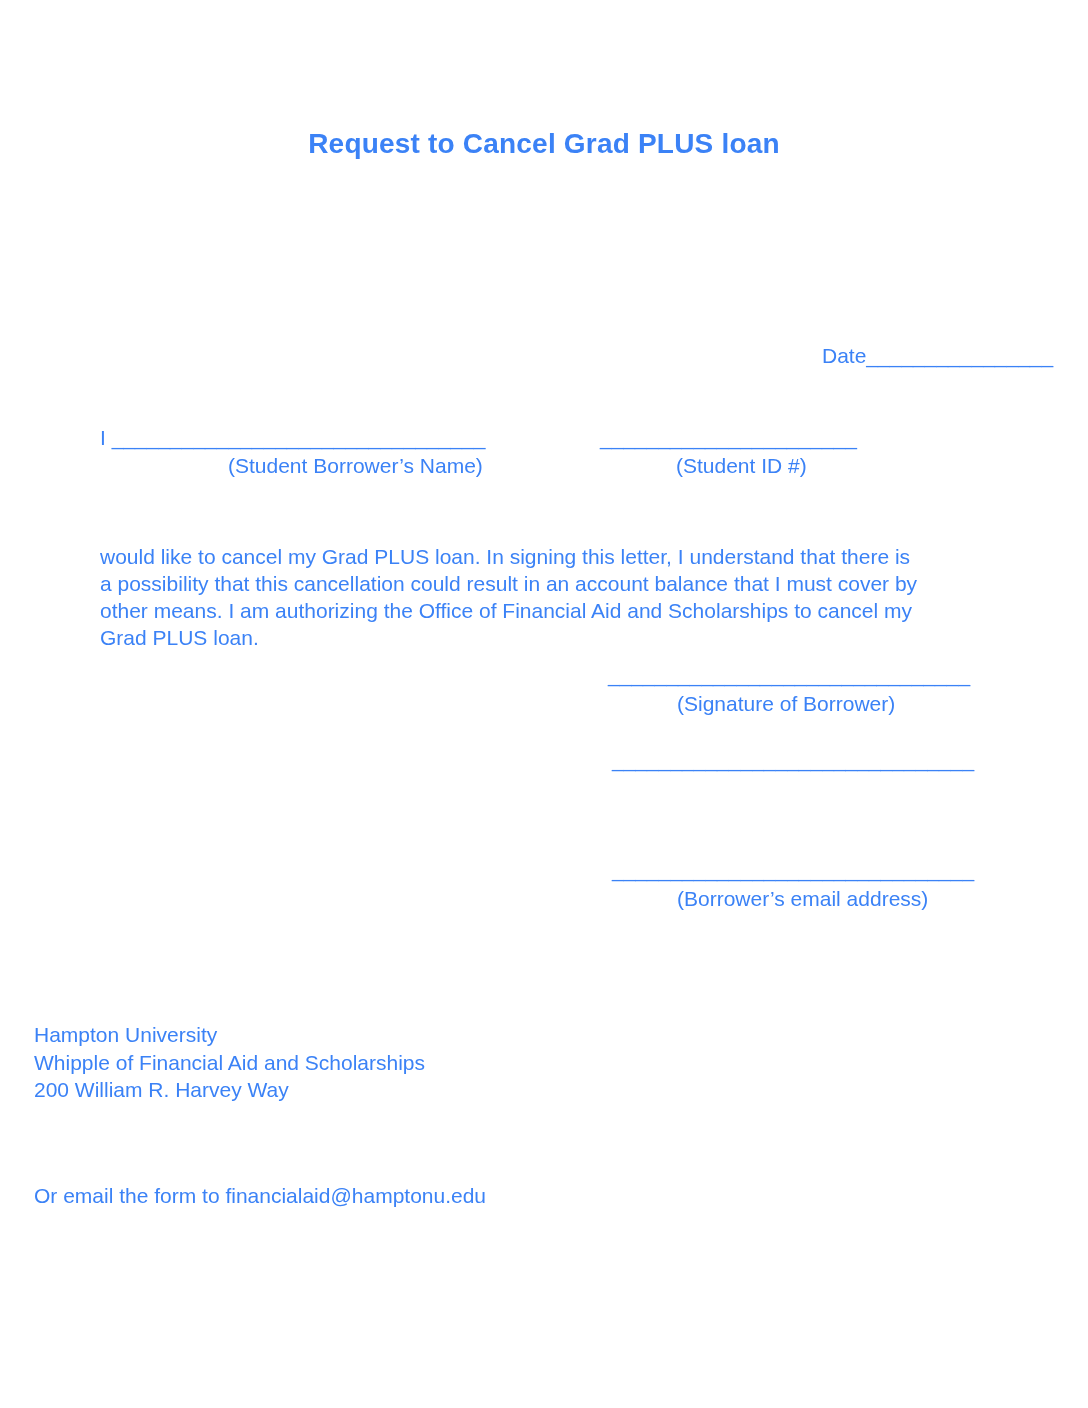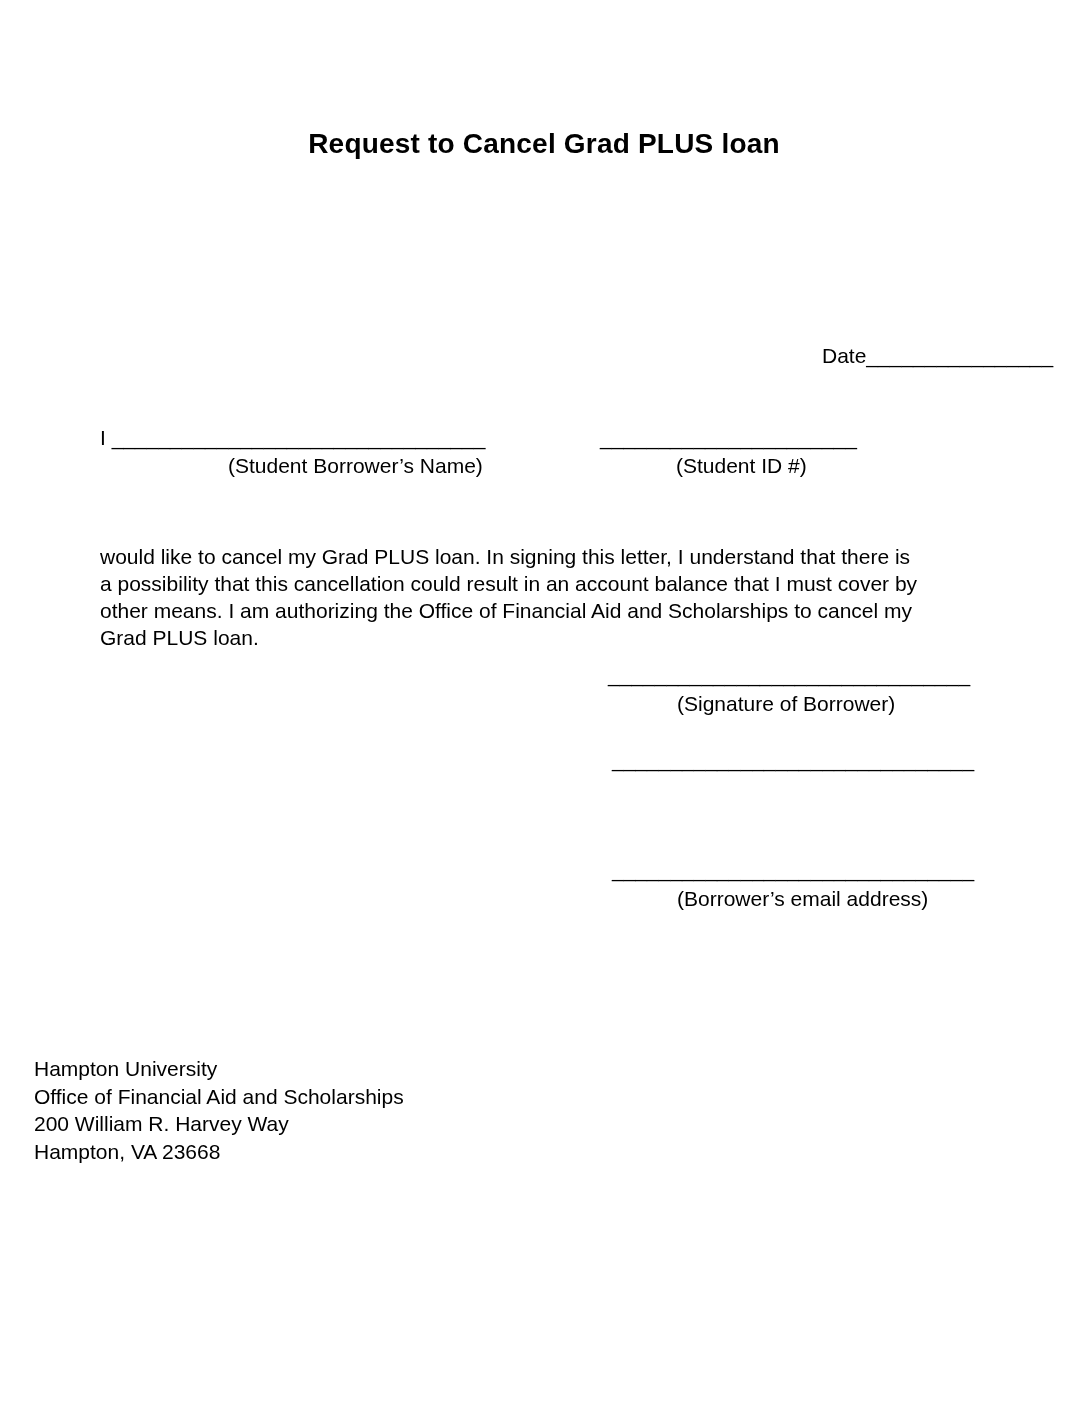--- a/index.html
+++ b/index.html
@@ -2,21 +2,21 @@
 <html><head>
 <meta charset="utf-8">
 <style>
   html, body { margin: 0; padding: 0; background: #ffffff; }
   .page {
     position: relative;
     width: 1088px;
     height: 1408px;
     background: #ffffff;
     font-family: "Liberation Sans", sans-serif;
-    color: #000000;
+    color: #3b82f6;
     font-size: 21px;
     overflow: hidden;
   }
   .abs { position: absolute; white-space: nowrap; }
   .title {
     top: 128px;
     left: 0;
     width: 100%;
     text-align: center;
     font-size: 28px;
@@ -35,21 +35,21 @@
     white-space: pre-line;
     margin-top: 36px;
   }
   .sig-blank     { top: 663px; left: 608px; }
   .sig-caption   { top: 692px; left: 677px; }
   .phone-blank   { top: 748px; left: 612px; }
   .phone-caption { top: 777px; left: 677px; }
   .email-blank   { top: 858px; left: 612px; }
   .email-caption { top: 887px; left: 677px; }
   .mail-instruction { top: 973px; left: 34px; }
-  .address-block { top: 1021px; left: 34px; line-height: 27.5px; white-space: nowrap; margin-top: 34px; }
+  .address-block { top: 1021px; left: 34px; line-height: 27.5px; white-space: nowrap; }
   .or-email { top: 1184px; left: 34px; }
   sup.ord { font-size: 0.62em; vertical-align: super; line-height: 0; }
 </style>
 </head>
 <body>
 
 <div class="page">
 
   <div class="abs title">Request to Cancel Grad PLUS loan</div>
 
@@ -71,19 +71,19 @@
   <div class="abs sig-caption">(Signature of Borrower)</div>
 
   <div class="abs phone-blank">_______________________________</div>
 
   <div class="abs email-blank">_______________________________</div>
   <div class="abs email-caption">(Borrower’s email address)</div>
 
 
   <div class="abs address-block">
     <div>Hampton University</div>
-    <div>Office of Financial Aid and Scholarships</div>
+    <div>Whipple of Financial Aid and Scholarships</div>
     <div>200 William R. Harvey Way</div>
-    <div>Hampton, VA 23668</div>
   </div>
 
+  <div class="abs or-email">Or email the form to financialaid@hamptonu.edu</div>
 
 </div>
 
 </body></html>

